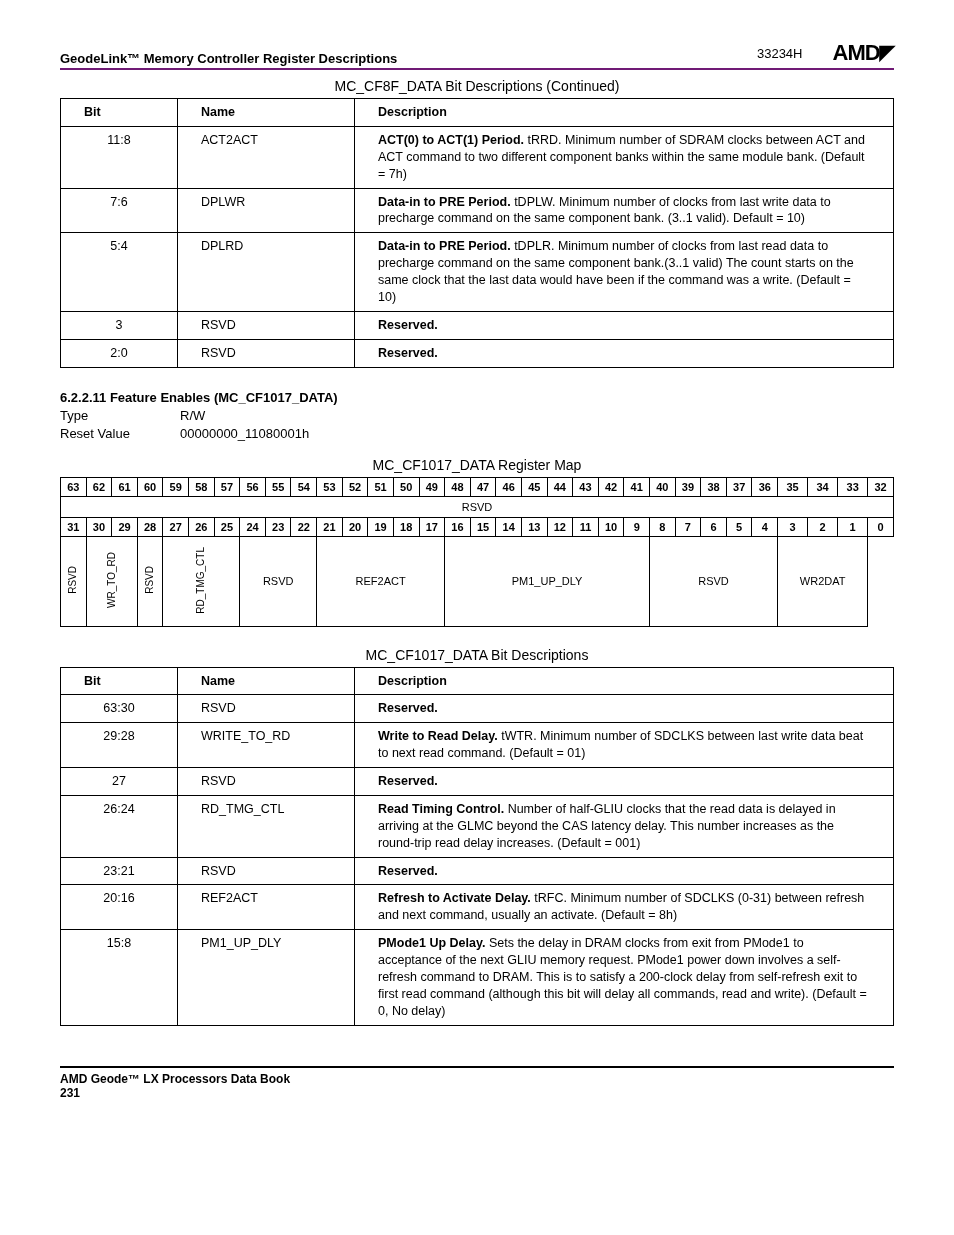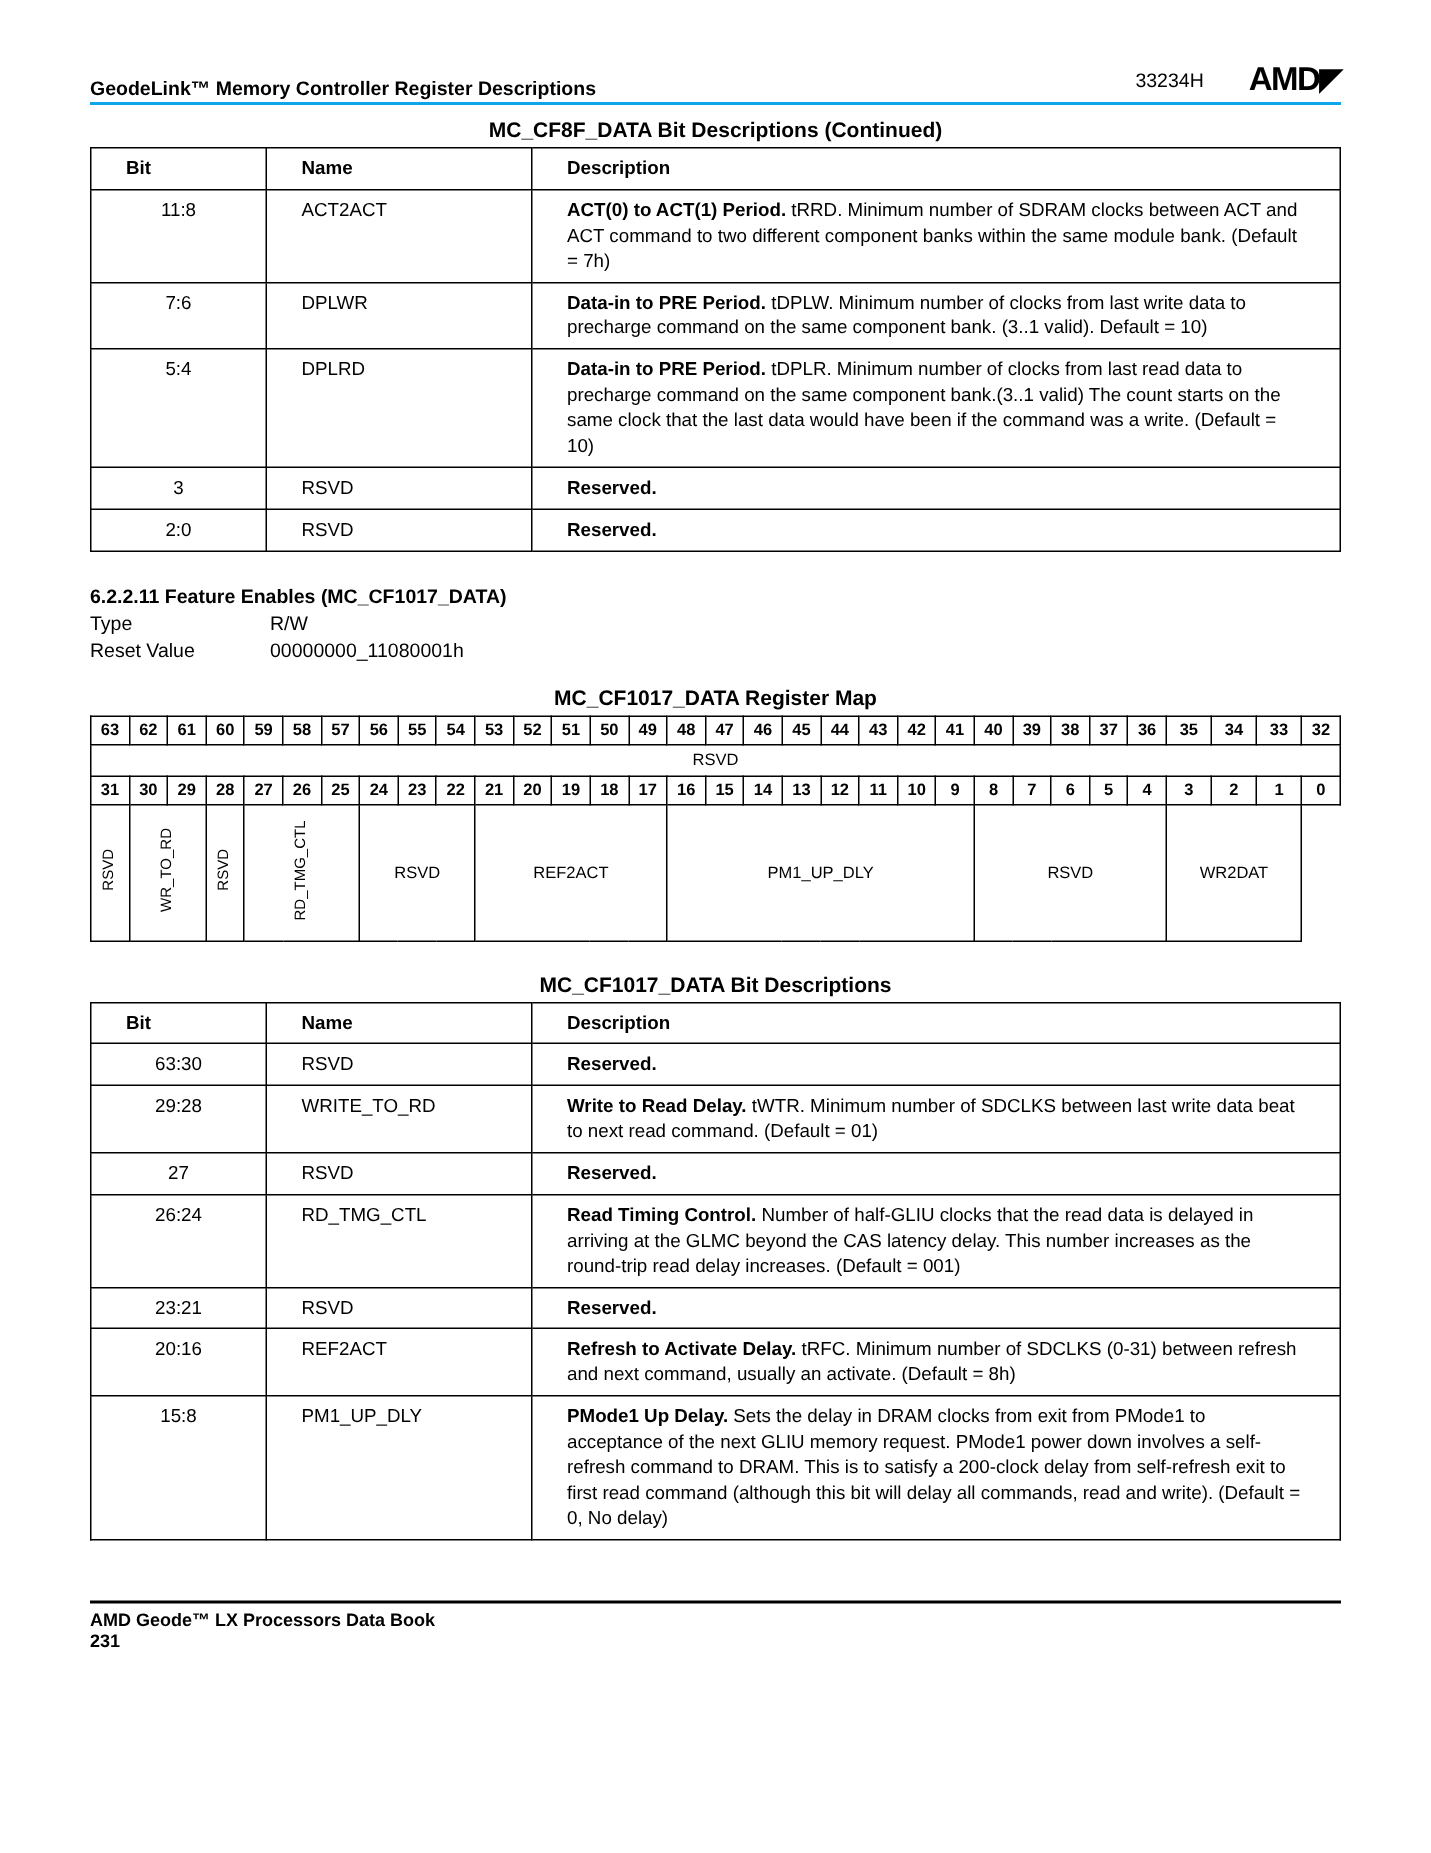--- a/index.html
+++ b/index.html
@@ -1,23 +1,23 @@
 <!DOCTYPE html>
 <html><head>
 <meta charset="utf-8">
 <style>
   html,body{margin:0;padding:0;background:#fff;color:#000;}
   body{font-family:Arial,Helvetica,sans-serif;font-size:13px;width:954px;margin:0 auto;padding:40px 60px 30px 60px;box-sizing:border-box;}
-  .hdr{display:flex;justify-content:space-between;align-items:flex-end;border-bottom:2px solid #0ea5e9;padding-bottom:2px;margin-bottom:8px;}
+  .hdr{display:flex;justify-content:space-between;align-items:flex-end;border-bottom:2px solid #701a75;padding-bottom:2px;margin-bottom:8px;}
   .hdr-left{font-weight:bold;font-size:13px;}
   .hdr-right{display:flex;align-items:center;gap:30px;}
   .docnum{font-size:13px;}
   .logo{font-weight:900;font-size:22px;letter-spacing:-1px;font-family:Arial,sans-serif;}
   .logo span.arr{font-size:20px;display:inline-block;transform:translateY(-1px);}
-  .tbl-title{text-align:center;font-weight:bold;font-size:14px;margin:6px 0 4px 0;}
+  .tbl-title{text-align:center;font-weight:normal;font-size:14px;margin:6px 0 4px 0;}
   table.desc{width:100%;border-collapse:collapse;margin-bottom:18px;}
   table.desc th,table.desc td{border:1px solid #000;padding:5px 23px;text-align:left;vertical-align:top;font-size:12.5px;line-height:1.35;}
   table.desc th{font-weight:bold;}
   .col-bit{width:70px;text-align:center;}
   table.desc td.col-bit{text-align:center;}
   .col-name{width:130px;}
   .sec-heading{font-weight:bold;font-size:13px;margin-top:22px;margin-bottom:2px;}
   .meta{font-size:13px;line-height:1.4;margin-bottom:14px;}
   .meta-row{display:flex;}
   .meta-row .k{width:120px;}

